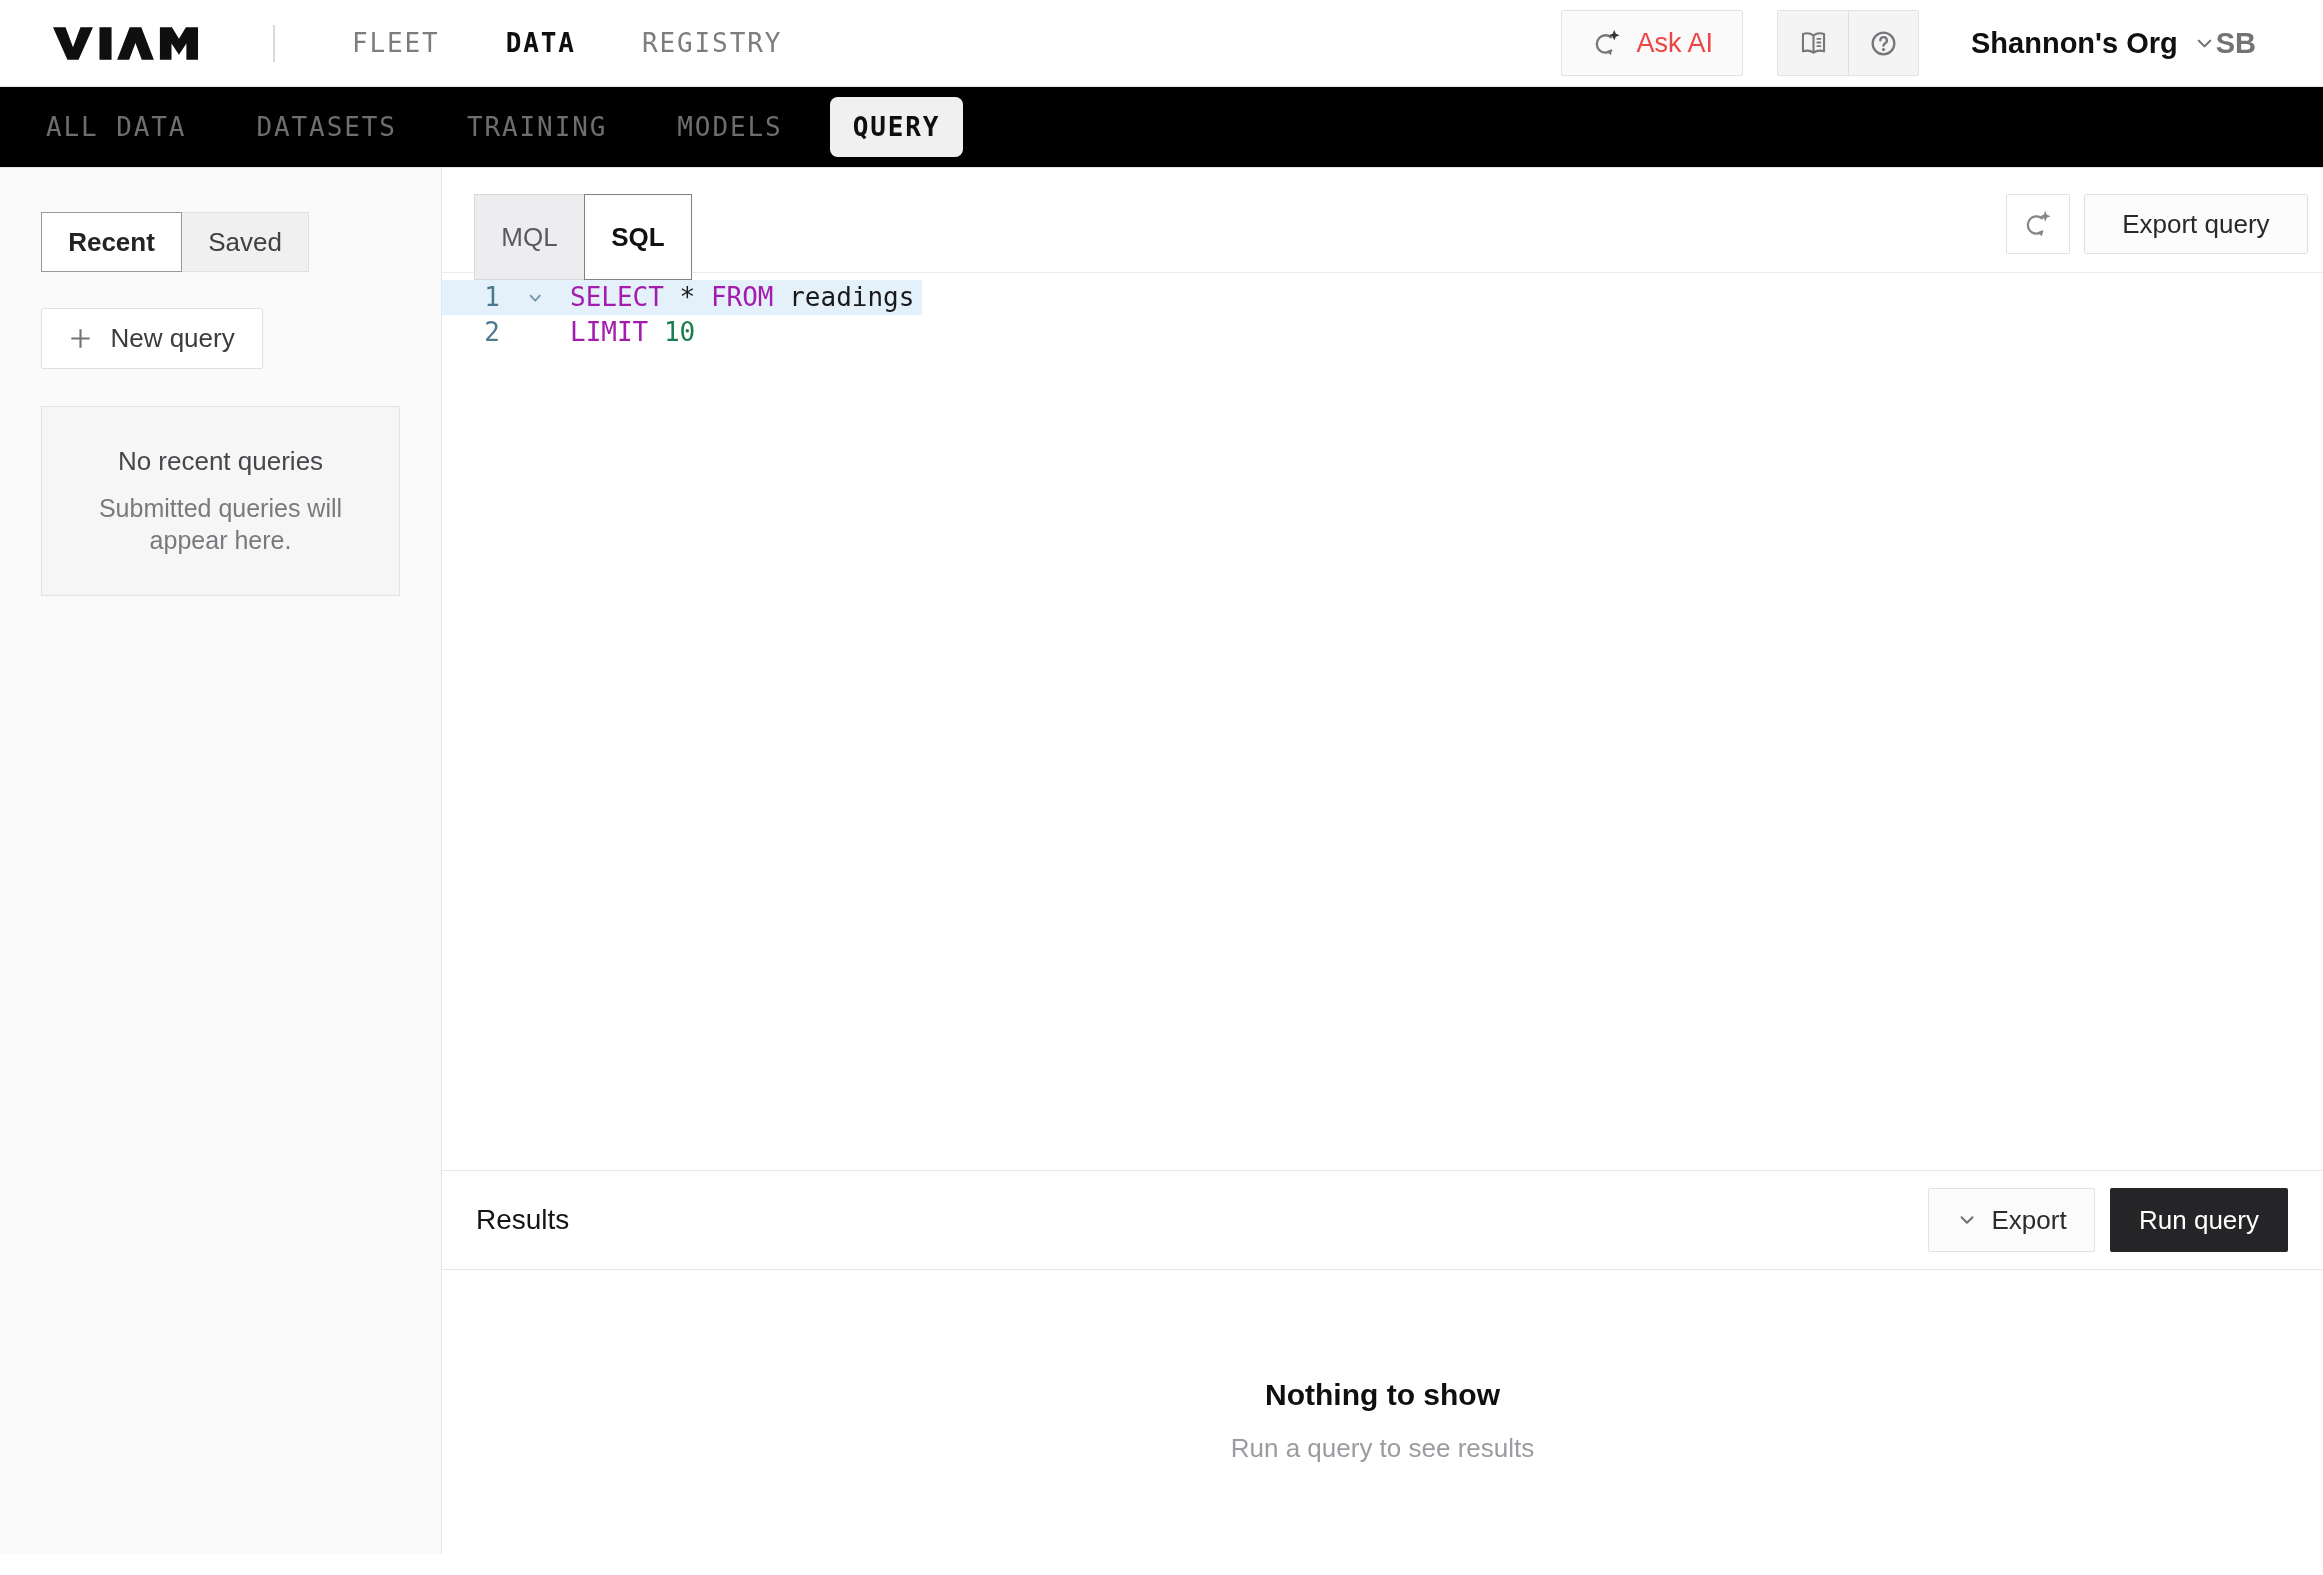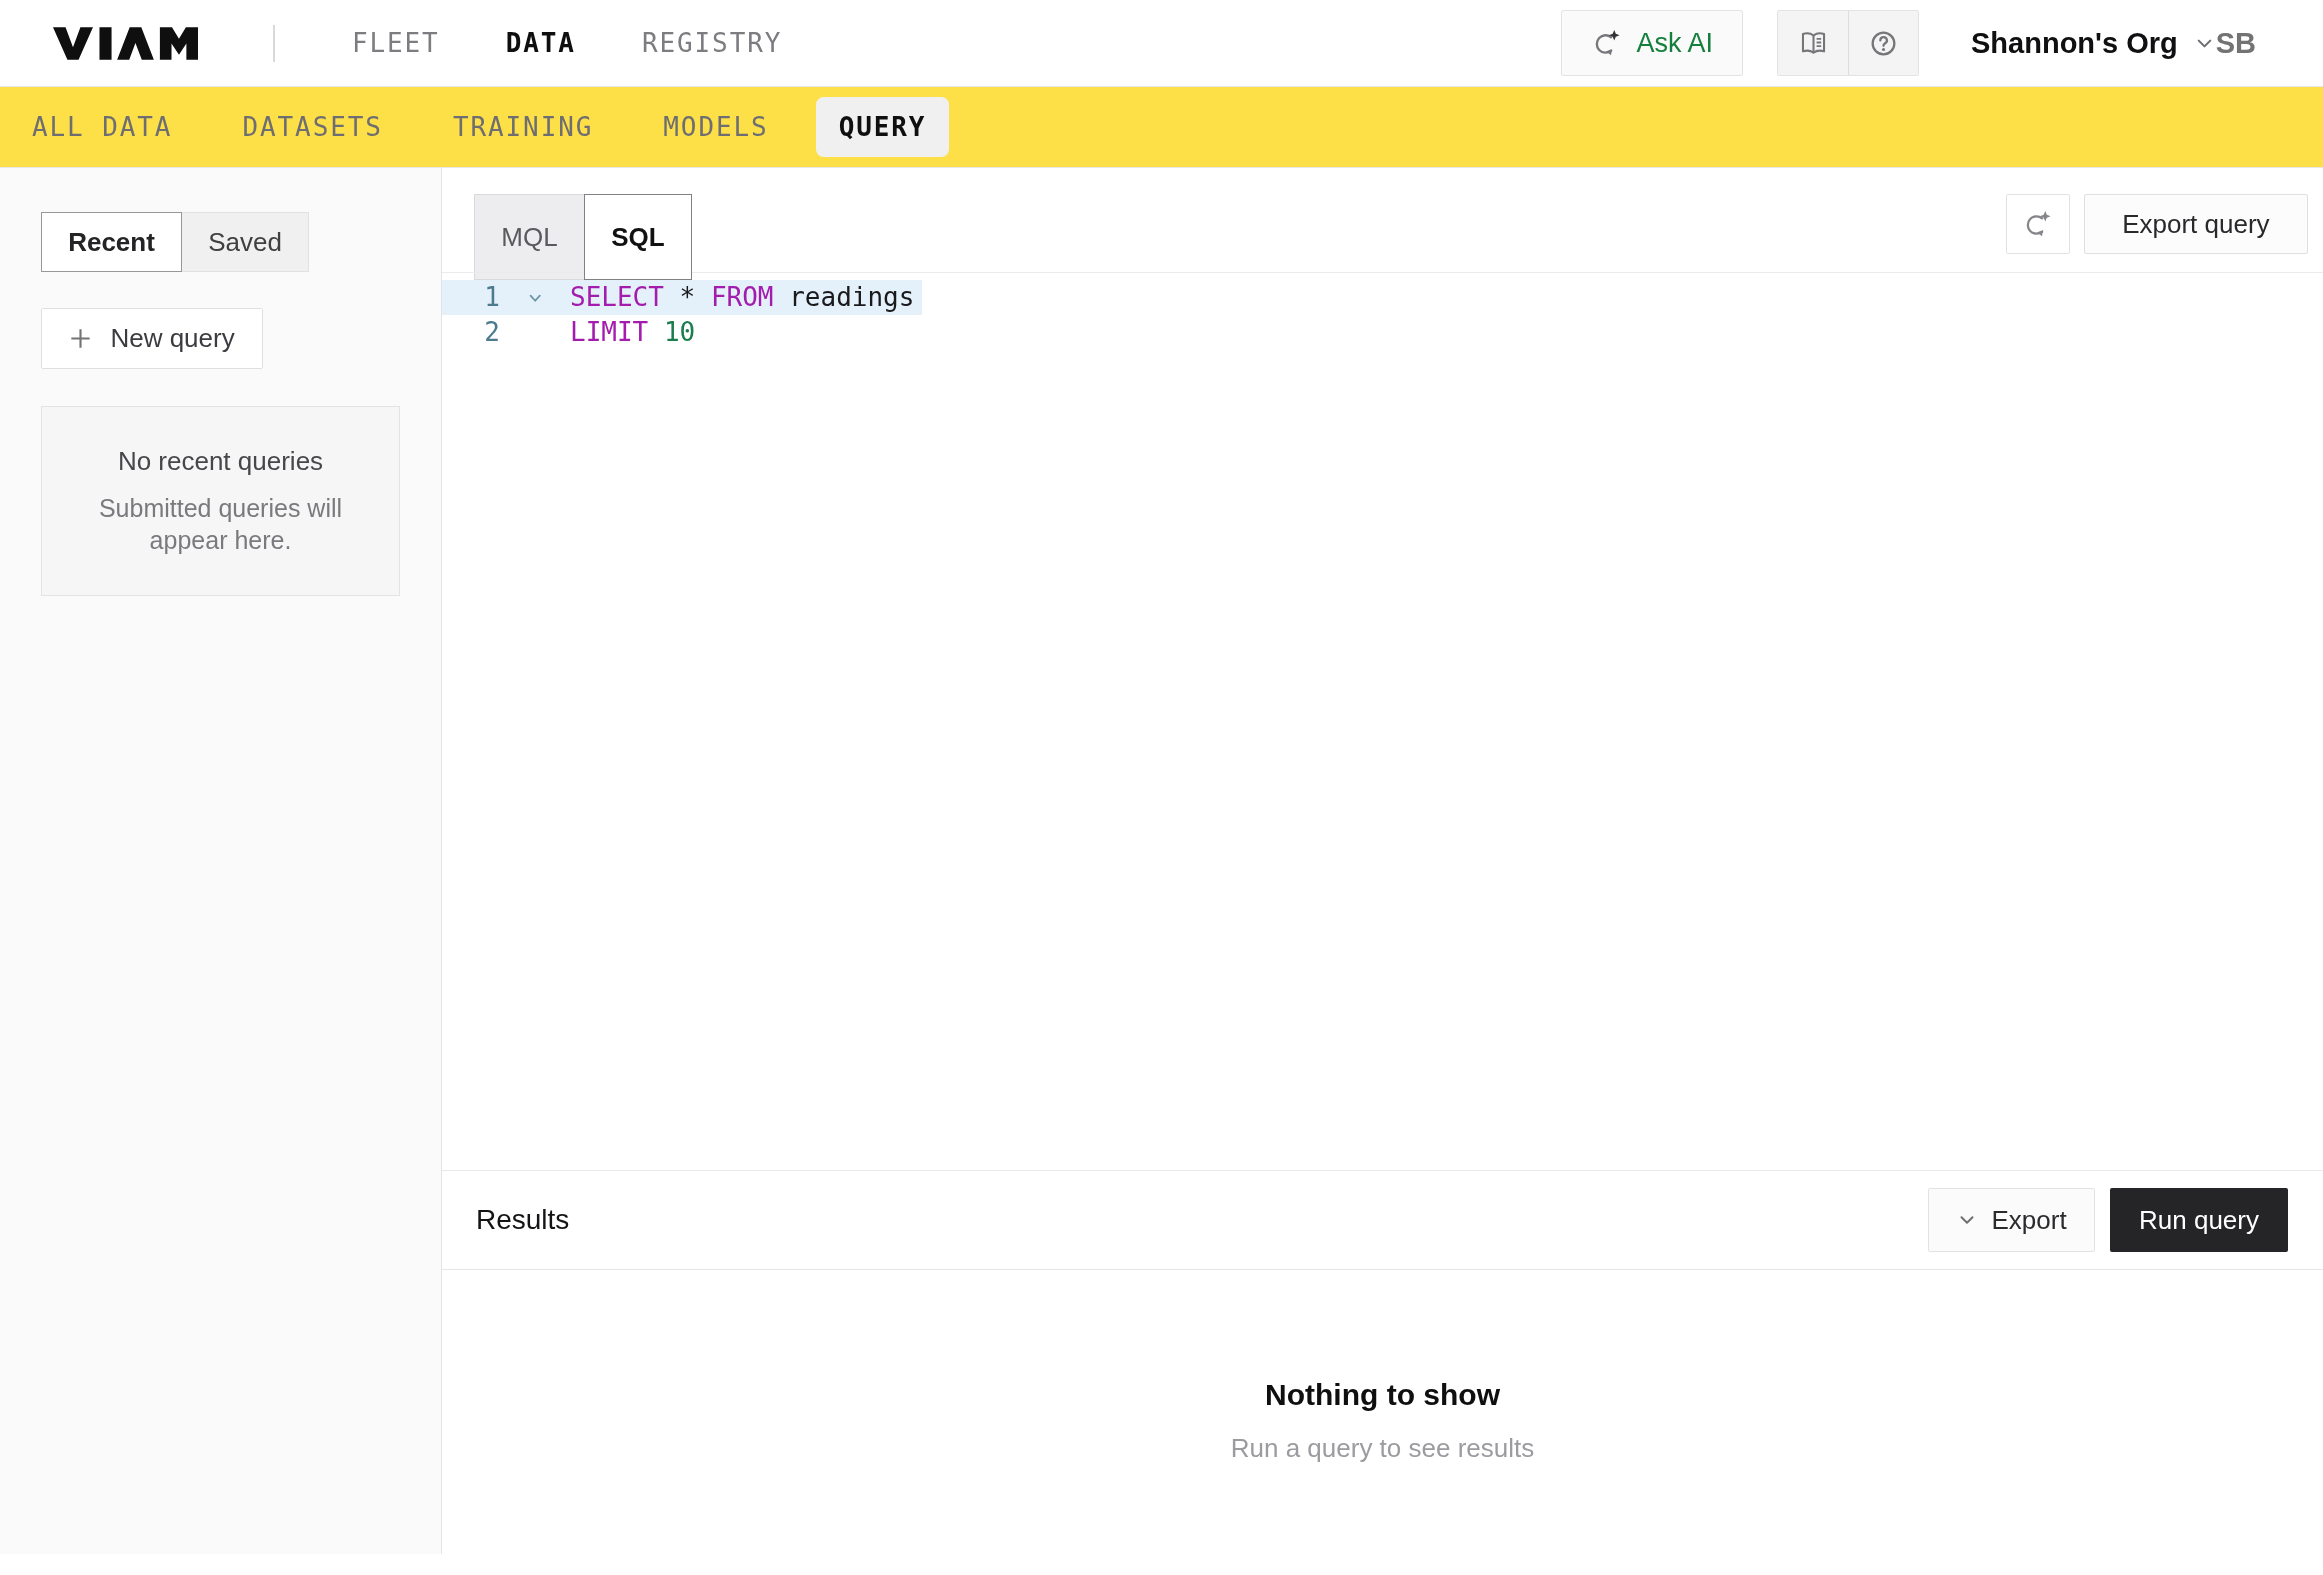--- a/index.html
+++ b/index.html
@@ -17,39 +17,39 @@
   .header-divider { width: 1.9px; height: 37px; background: #d9d9db; margin-left: 75px; }
   .main-nav { display: flex; gap: 66px; margin-left: 77px; }
   .main-nav .nav-item {
     font-family: "DejaVu Sans Mono", monospace; font-size: 26px; letter-spacing: 1.9px;
     color: #7d7d81; text-decoration: none;
   }
   .main-nav .nav-item.active { color: #0f0f10; font-weight: bold; }
   .ask-ai-btn {
     height: 66px; padding: 0 29px; background: #fafafa; border: 1px solid #e3e3e5;
     border-radius: 1.9px; display: flex; align-items: center; gap: 14.5px;
-    font-size: 27px; color: #15803d;
+    font-size: 27px; color: #ef4444;
   }
   .docs-group {
     margin-left: 34px; height: 66px; display: flex; background: #f4f4f5;
     border: 1px solid #e3e3e5; border-radius: 1.9px;
   }
   .docs-group button {
     width: 70px; border: none; background: transparent;
     display: flex; align-items: center; justify-content: center;
   }
   .docs-group button + button { border-left: 1px solid #dddde0; }
   .org-switcher { margin-left: 52px; display: flex; align-items: center; gap: 15px; cursor: pointer; }
   .org-name { font-size: 29px; font-weight: bold; color: #101012; }
   .avatar { font-size: 29px; font-weight: bold; color: #737373; cursor: pointer; }
 
   
   .subnav {
     height: 81px; border-bottom: 1px solid #e7e7e9; display: flex; align-items: center;
-    padding-left: 32px; gap: 70px; background: #fde047;
+    padding-left: 46px; gap: 70px; background: #000000;
   }
   .subnav .subnav-item {
     font-family: "DejaVu Sans Mono", monospace; font-size: 26px; letter-spacing: 1.9px;
     color: #6e6e72; text-decoration: none;
   }
   .subnav .subnav-item.active {
     background: #f0f0f1; border-radius: 7.7px; padding: 15.4px 23px;
     color: #0f0f10; font-weight: bold; margin: 0 -23px;
   }
 

